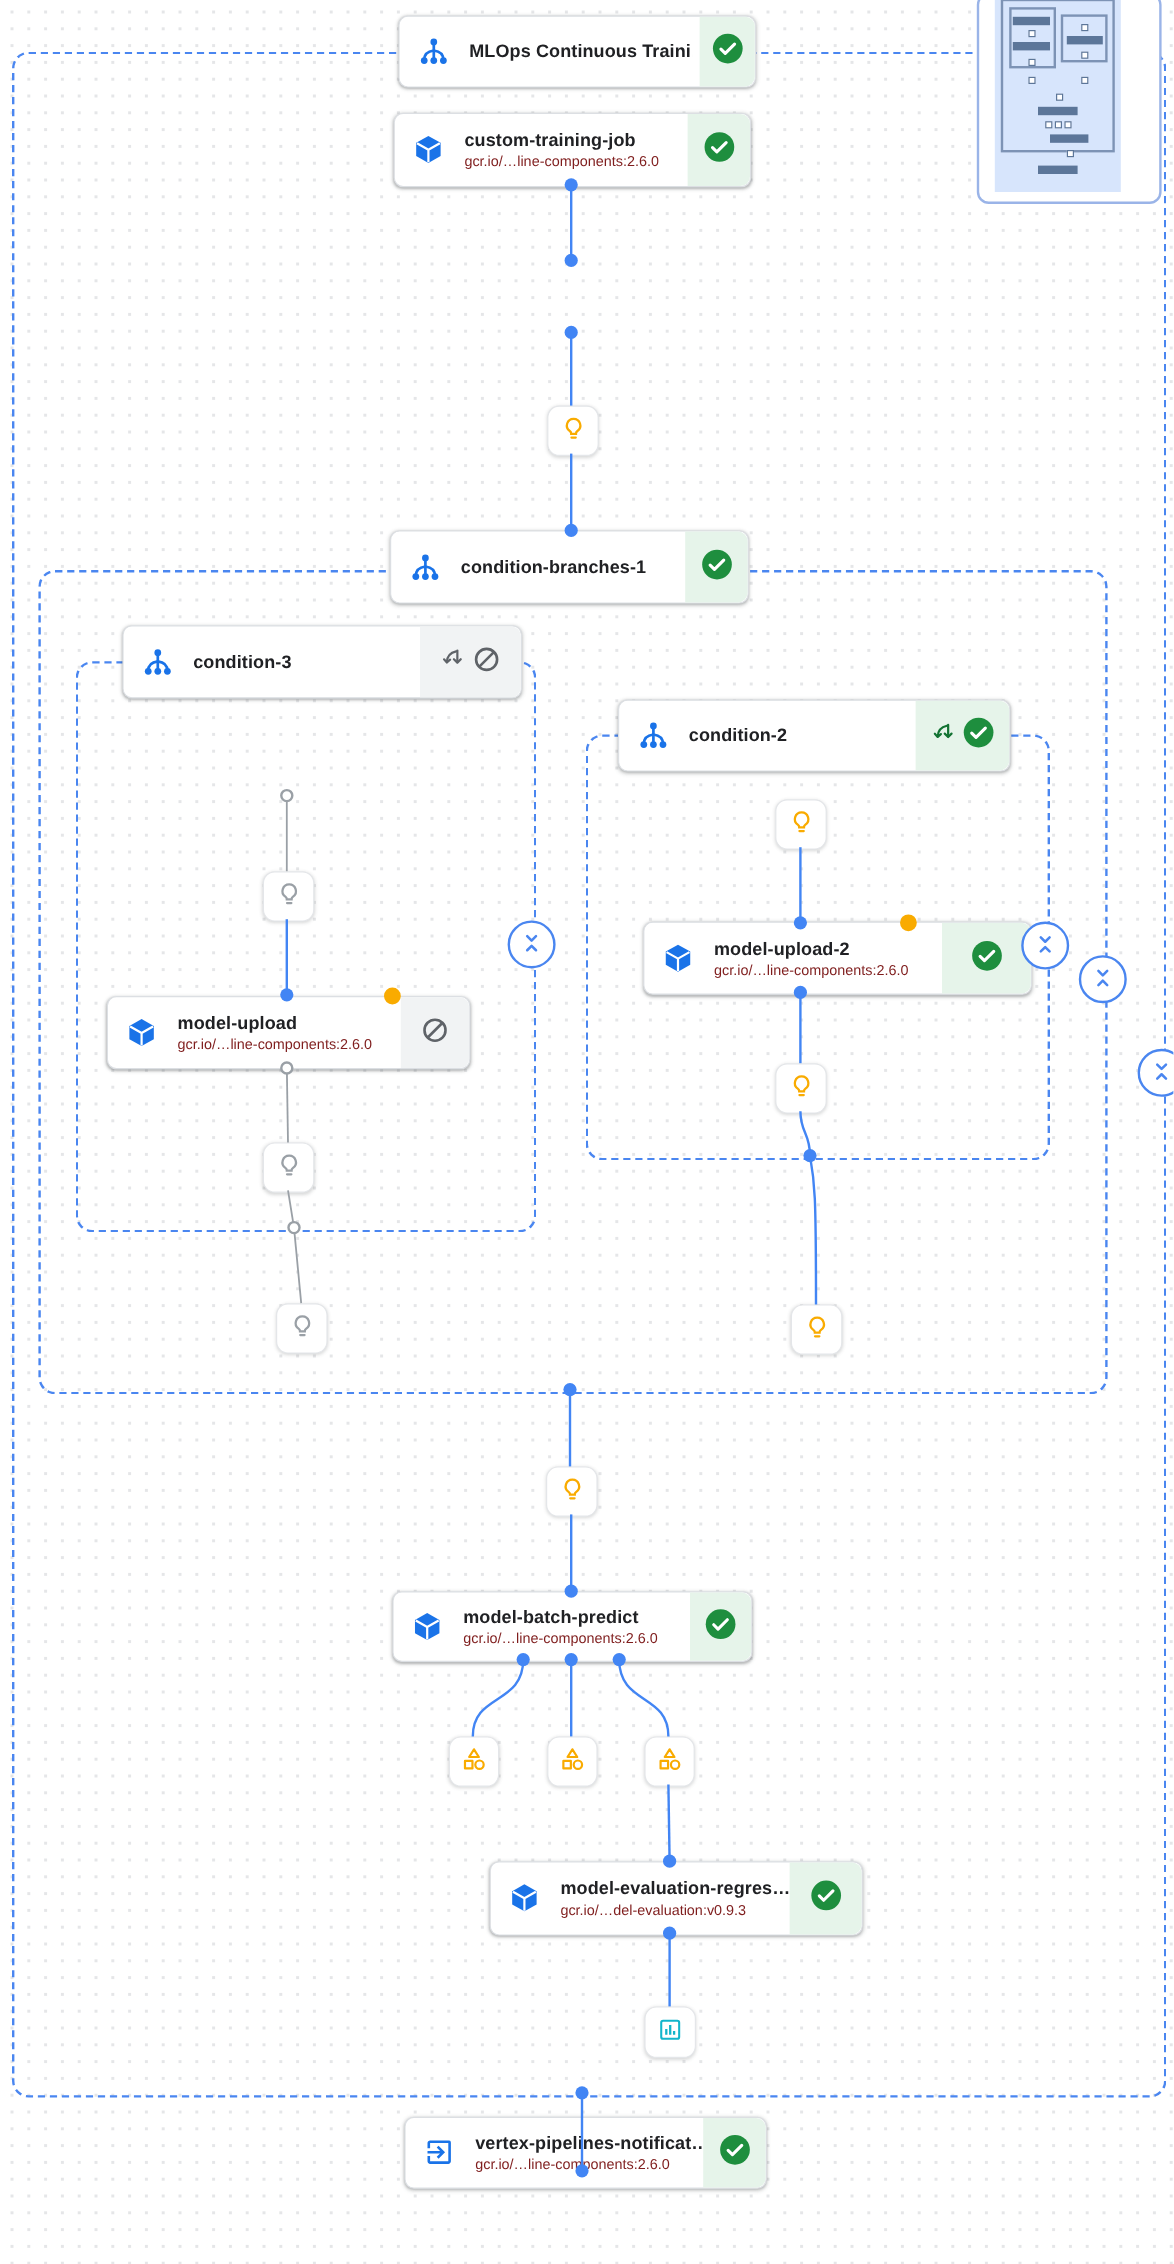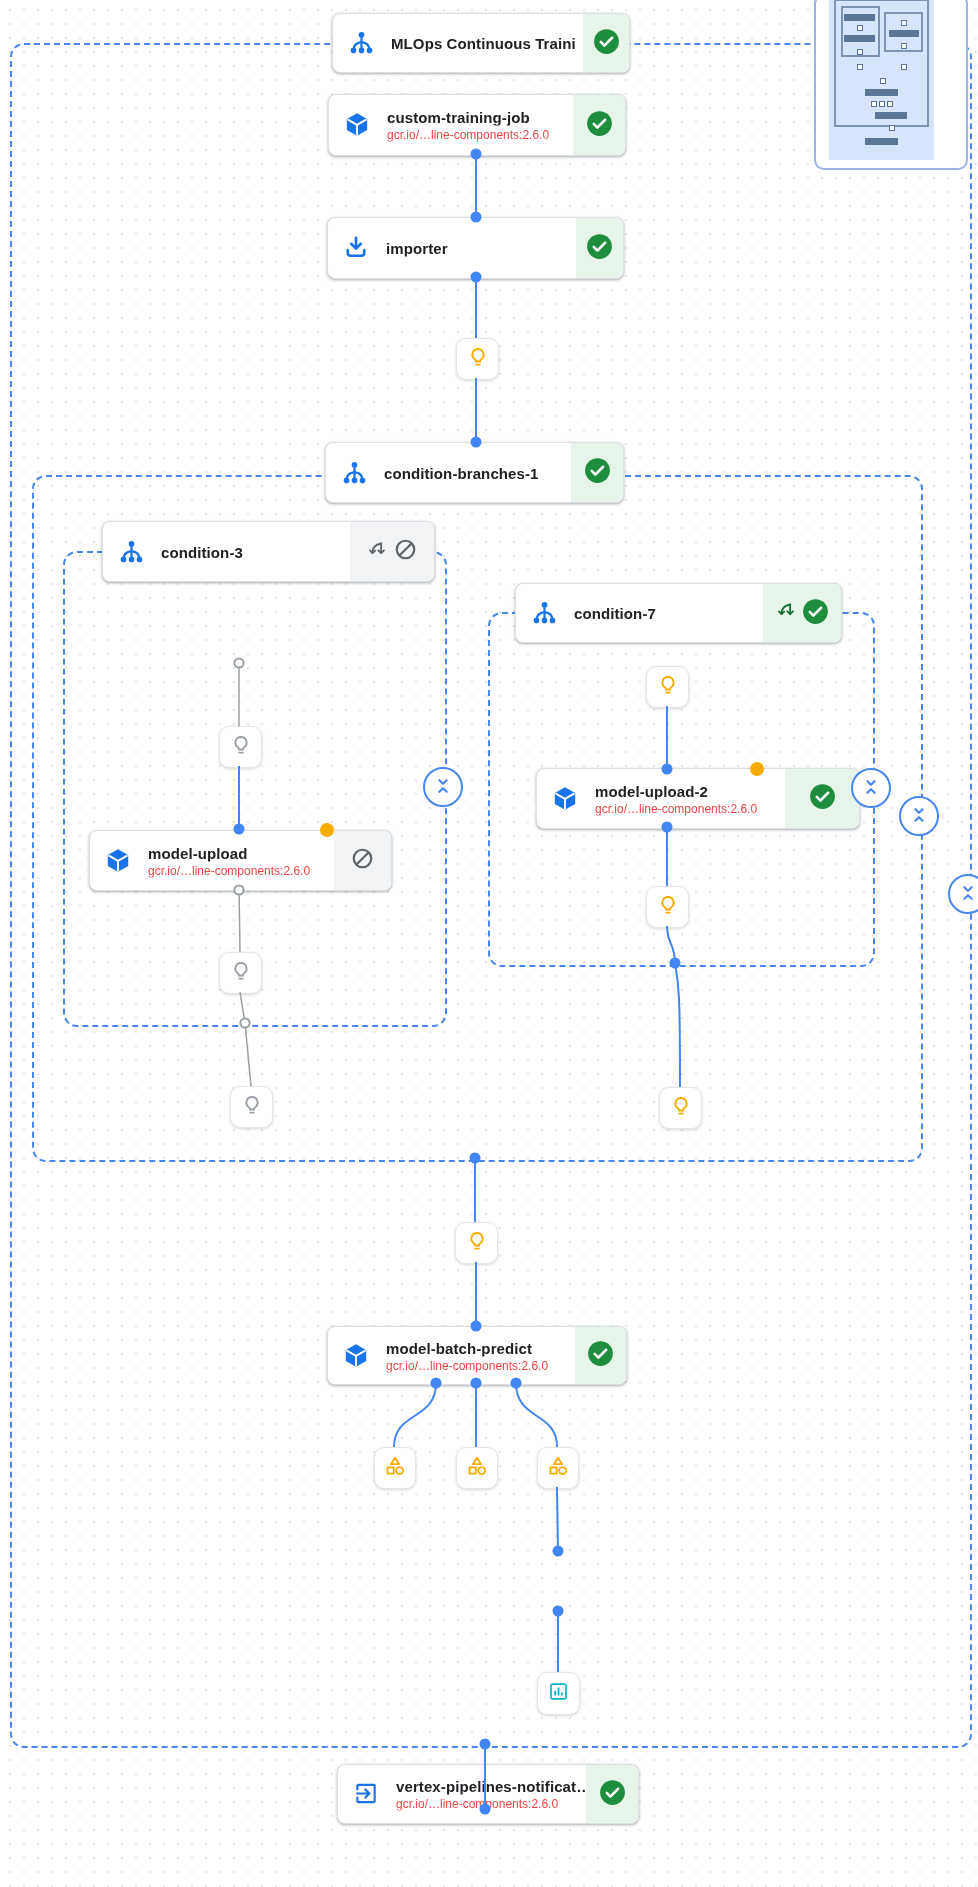--- a/index.html
+++ b/index.html
@@ -10,21 +10,21 @@
     font-family:"Liberation Sans",sans-serif;
   }
   .group{position:absolute;border:2px dashed #4a86f0;border-radius:14px;z-index:1}
   .edges{position:absolute;left:0;top:0;z-index:4;pointer-events:none}
   .node{position:absolute;background:#fff;border:1px solid #dcdfe3;border-radius:8px;
     box-shadow:0 1px 2px rgba(60,64,67,.28),0 1px 3px 1px rgba(60,64,67,.12);z-index:2}
   .nicon{position:absolute;left:15px;top:50%;transform:translateY(-50%);width:27px;height:27px}
   .nicon svg{display:block}
   .ntext{position:absolute;left:58px;top:50%;transform:translateY(-50%);max-width:63%}
   .ntitle{font-size:15px;font-weight:600;color:#202124;white-space:nowrap;overflow:hidden;letter-spacing:.1px}
-  .nsub{font-size:12px;color:#ef4444;white-space:nowrap;overflow:hidden;margin-top:2px}
+  .nsub{font-size:12px;color:#7f1d1d;white-space:nowrap;overflow:hidden;margin-top:2px}
   .badge{position:absolute;right:0;top:0;bottom:0;border-radius:0 8px 8px 0;
     display:flex;align-items:center;justify-content:center;gap:5px}
   .badge.green{background:#e6f4ea}
   .badge.gray{background:#f1f3f4}
   .chip{position:absolute;width:41px;height:40px;background:#fff;border:1px solid #e4e6e9;border-radius:10px;
     box-shadow:0 1px 3px rgba(60,64,67,.2);display:flex;align-items:center;justify-content:center;z-index:2}
   .collapse{position:absolute;width:40px;height:40px;border-radius:50%;background:#fff;border:2px solid #4a86f0;
     display:flex;align-items:center;justify-content:center;z-index:5;padding:0;box-sizing:border-box;cursor:pointer}
   .minimap{position:absolute;left:814px;top:-6px;width:150px;height:172px;background:#fff;
     border:2px solid #9ab4e8;border-radius:10px;z-index:6;overflow:hidden}
@@ -82,38 +82,20 @@
       <div class="nsub">gcr.io/…line-components:2.6.0</div>
     </div>
     <div class="badge green" style="width:52px">
       <span><svg viewBox="0 0 24 24" width="27" height="27">
             <circle cx="12" cy="12" r="11" fill="#1e8e3e"></circle>
             <path d="M6.9 12.4l3.2 3.2 6.9-6.9" stroke="#fff" stroke-width="2.3" fill="none" stroke-linecap="round" stroke-linejoin="round"></path>
           </svg></span>
     </div>
   </div>
 
-  <div class="node" style="left:327px;top:217px;width:295px;height:60px">
-    <span class="nicon">
-      <svg viewBox="0 0 24 24" width="26" height="26" fill="none" stroke="#1a73e8" stroke-width="2.5" stroke-linecap="round" stroke-linejoin="round">
-          <path d="M12 3.2v9.6"></path>
-          <path d="m7.6 8.6 4.4 4.4 4.4-4.4"></path>
-          <path d="M4.4 14.6v2.6a2.4 2.4 0 0 0 2.4 2.4h10.4a2.4 2.4 0 0 0 2.4-2.4v-2.6"></path>
-        </svg>
-    </span>
-    <div class="ntext">
-        <div class="ntitle">importer</div>
-      </div>
-    <div class="badge green" style="width:47px">
-      <span><svg viewBox="0 0 24 24" width="27" height="27">
-            <circle cx="12" cy="12" r="11" fill="#1e8e3e"></circle>
-            <path d="M6.9 12.4l3.2 3.2 6.9-6.9" stroke="#fff" stroke-width="2.3" fill="none" stroke-linecap="round" stroke-linejoin="round"></path>
-          </svg></span>
-    </div>
-  </div>
 
   <div class="node" style="left:325px;top:442px;width:297px;height:59px">
     <span class="nicon">
       <svg viewBox="0 0 24 24" width="27" height="27">
           <g fill="#1a73e8">
             <circle cx="12" cy="4.8" r="2.5"></circle>
             <circle cx="4.9" cy="18.6" r="2.5"></circle>
             <circle cx="12" cy="18.6" r="2.5"></circle>
             <circle cx="19.1" cy="18.6" r="2.5"></circle>
           </g>
@@ -198,21 +180,21 @@
             <circle cx="19.1" cy="18.6" r="2.5"></circle>
           </g>
           <g fill="none" stroke="#1a73e8" stroke-width="2">
             <path d="M12 7v11"></path>
             <path d="M12 11.2c-4.6.6-7.1 3-7.1 7"></path>
             <path d="M12 11.2c4.6.6 7.1 3 7.1 7"></path>
           </g>
         </svg>
     </span>
     <div class="ntext">
-        <div class="ntitle">condition-7</div>
+        <div class="ntitle">condition-2</div>
       </div>
     <div class="badge green" style="width:78px">
       <span><svg viewBox="0 0 24 24" width="22" height="22" fill="none" stroke="#137333" stroke-width="2" stroke-linecap="round" stroke-linejoin="round">
             <path d="M16.5 4.5v10.6"></path>
             <path d="m13.4 12.4 3.1 3.1 3.1-3.1"></path>
             <path d="M15.4 5.2C9.8 6.4 7.2 10 7 15"></path>
             <path d="M4.4 12.5 7 15.4l2.9-2.6"></path>
           </svg></span>
       <span><svg viewBox="0 0 24 24" width="27" height="27">
             <circle cx="12" cy="12" r="11" fill="#1e8e3e"></circle>
@@ -252,20 +234,38 @@
       <div class="nsub">gcr.io/…line-components:2.6.0</div>
     </div>
     <div class="badge green" style="width:51px">
       <span><svg viewBox="0 0 24 24" width="27" height="27">
             <circle cx="12" cy="12" r="11" fill="#1e8e3e"></circle>
             <path d="M6.9 12.4l3.2 3.2 6.9-6.9" stroke="#fff" stroke-width="2.3" fill="none" stroke-linecap="round" stroke-linejoin="round"></path>
           </svg></span>
     </div>
   </div>
 
+  <div class="node" style="left:408px;top:1551px;width:309px;height:60px">
+    <span class="nicon">
+      <svg viewBox="0 0 24 24" width="26" height="26">
+          <path d="M12 1.6 21.4 6.9v10.2L12 22.4 2.6 17.1V6.9Z" fill="#1a73e8"></path>
+          <path d="M12 12.3 3.2 7.3M12 12.3l8.8-5M12 12.3v9.6" stroke="#fff" stroke-width="1.7" fill="none"></path>
+        </svg>
+    </span>
+    <div class="ntext">
+      <div class="ntitle">model-evaluation-regres…</div>
+      <div class="nsub">gcr.io/…del-evaluation:v0.9.3</div>
+    </div>
+    <div class="badge green" style="width:60px">
+      <span><svg viewBox="0 0 24 24" width="27" height="27">
+            <circle cx="12" cy="12" r="11" fill="#1e8e3e"></circle>
+            <path d="M6.9 12.4l3.2 3.2 6.9-6.9" stroke="#fff" stroke-width="2.3" fill="none" stroke-linecap="round" stroke-linejoin="round"></path>
+          </svg></span>
+    </div>
+  </div>
 
   <div class="node" style="left:337px;top:1764px;width:300px;height:58px">
     <span class="nicon">
       <svg viewBox="0 0 24 24" width="26" height="26" fill="#1a73e8">
           <path d="M10.09 15.59 11.5 17l5-5-5-5-1.41 1.41L12.67 11H3v2h9.67l-2.58 2.59ZM19 3H5c-1.11 0-2 .9-2 2v4h2V5h14v14H5v-4H3v4c0 1.1.89 2 2 2h14c1.1 0 2-.9 2-2V5c0-2-.9-2-2-2Z"></path>
         </svg>
     </span>
     <div class="ntext">
       <div class="ntitle">vertex-pipelines-notificat…</div>
       <div class="nsub">gcr.io/…line-components:2.6.0</div>

